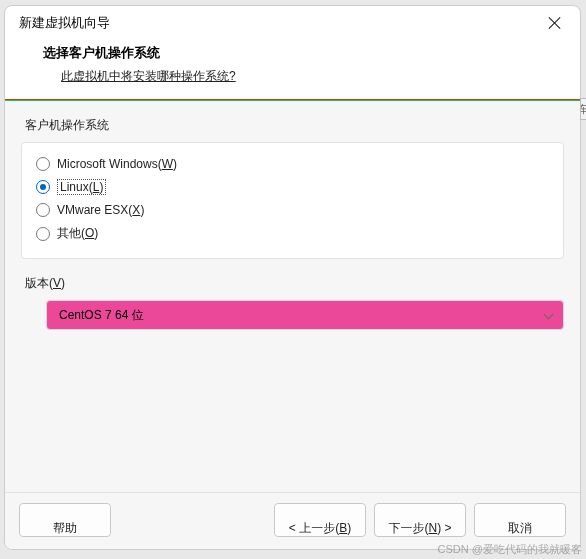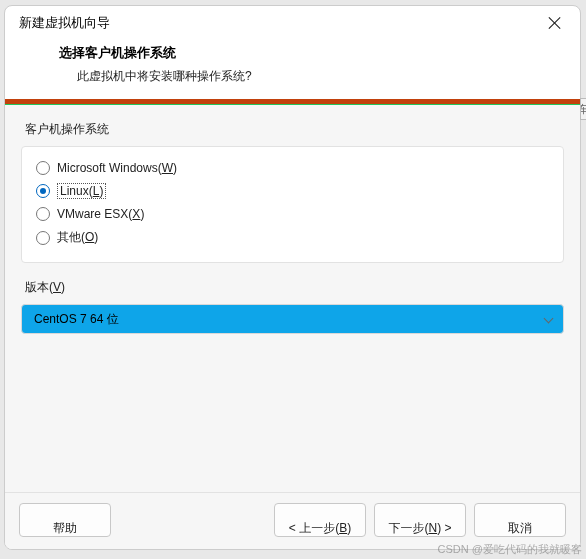--- a/index.html
+++ b/index.html
@@ -39,33 +39,34 @@
     .close-icon::before, .close-icon::after {
       content: "";
       position: absolute;
       left: 6px; top: -1px;
       width: 1.2px; height: 16px;
       background: #1a1a1a;
     }
     .close-icon::before { transform: rotate(45deg); }
     .close-icon::after { transform: rotate(-45deg); }
     .header {
-      padding: 6px 18px 14px 52px;
-      border-bottom: 5px solid #c2410c;
+      padding: 6px 18px 14px 36px;
+      border-bottom: 1px solid #c2410c;
     }
     .header-title {
       font-weight: bold;
       font-size: 13px;
       margin-bottom: 6px;
       margin-left: 2px;
     }
     .header-subtitle {
       font-size: 12px;
       color: #222;
       margin-left: 20px;
+      text-decoration: underline;
     }
     .content {
       flex: 1;
       padding: 0 16px 10px 16px;
       background: #f6f6f6;
       border-top: 1px solid #22c55e;
     }
     .group-label {
       font-size: 12px;
       color: #222;
@@ -105,29 +106,30 @@
     .radio-label {
       font-size: 12px;
       color: #222;
     }
     .radio-label.boxed {
       border: 1px dotted #555;
       padding: 0 2px;
     }
     .u { text-decoration: underline; }
     .select-box {
-      background: #0ea5e9;
+      background: #ec4899;
       border: 1px solid #d8d8d8;
       border-radius: 4px;
       height: 30px;
       display: flex;
       align-items: center;
       justify-content: space-between;
       padding: 0 10px 0 12px;
       cursor: pointer;
+      margin-left: 25px;
     }
     .chevron {
       width: 10px; height: 10px;
       position: relative;
     }
     .chevron::before {
       content: "";
       position: absolute;
       left: 2px; top: 1px;
       width: 6px; height: 6px;

